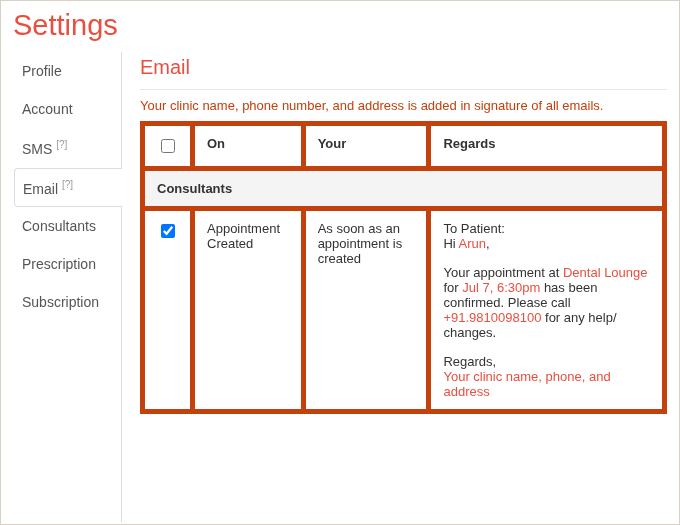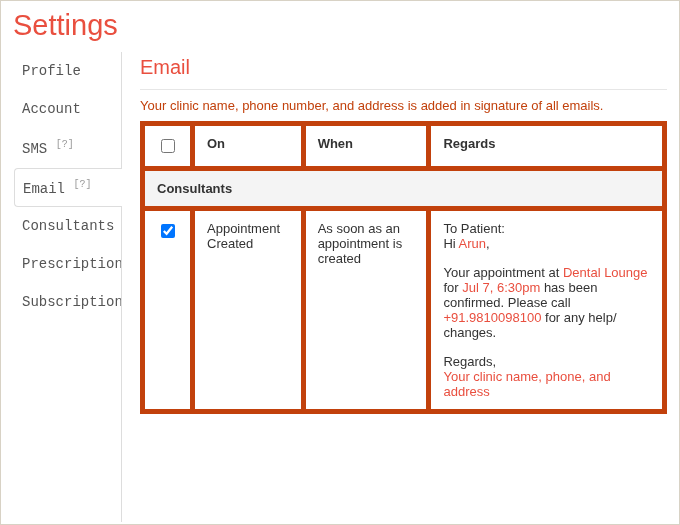--- a/index.html
+++ b/index.html
@@ -24,21 +24,20 @@
     font-weight: 400;
     margin: 0 0 10px 0;
   }
   .layout {
     display: flex;
     align-items: flex-start;
   }
   .sidebar {
     width: 108px;
     flex-shrink: 0;
-    font-family: Liberation Mono, monospace;
   }
   .sidebar-item {
     padding: 10px 8px;
     color: #555;
     cursor: pointer;
     border: 1px solid transparent;
     border-right: none;
     margin-bottom: 0;
   }
   .sidebar-item.active {
@@ -142,21 +141,21 @@
       <hr class="sep">
       <div class="intro">Your clinic name, phone number, and address is added in signature of all emails.</div>
 
       <table class="email-table">
         <thead>
           <tr>
             <th class="chk-col">
               <input type="checkbox" style="">
             </th>
             <th>On</th>
-            <th>When</th>
+            <th>Your</th>
             <th>Regards</th>
           </tr>
         </thead>
         <tbody>
           <tr class="group-row">
             <td colspan="4">Consultants</td>
           </tr>
 
           <tr>
             <td class="chk-col">

